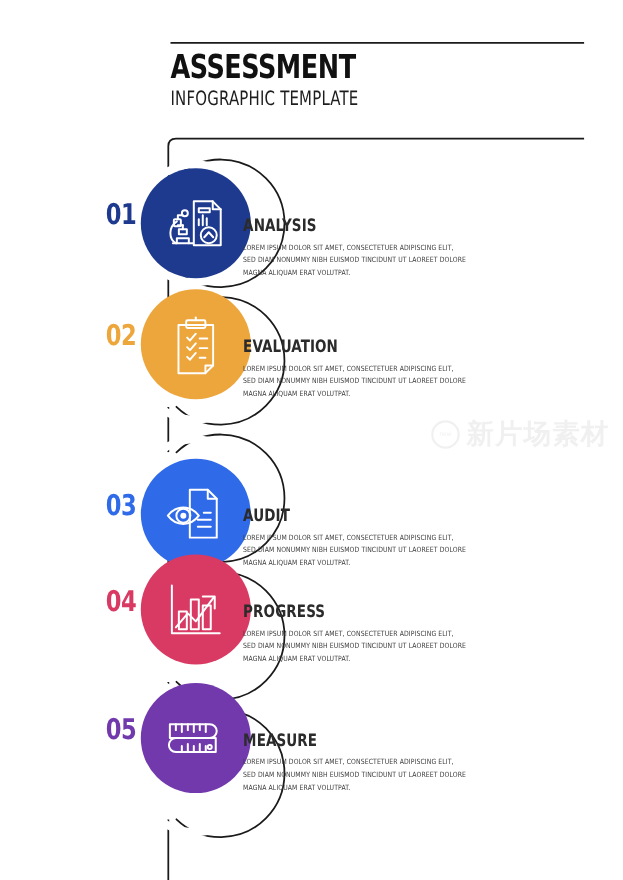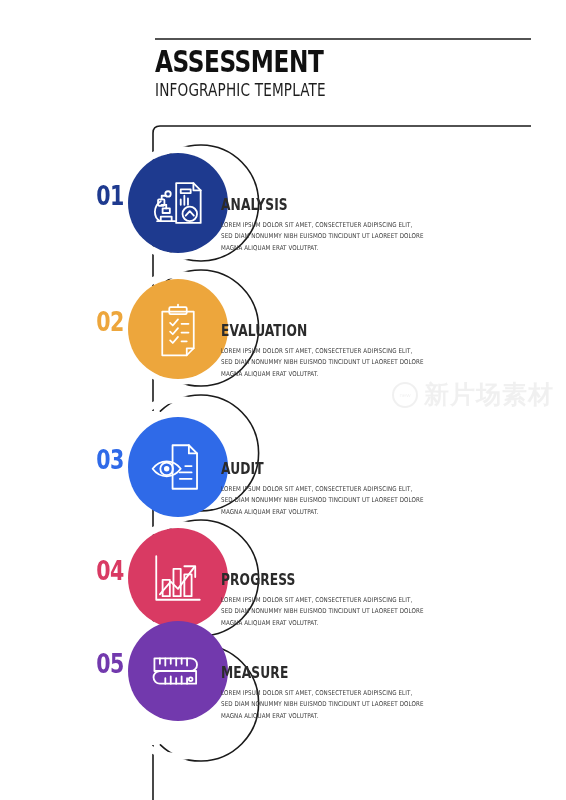--- a/index.html
+++ b/index.html
@@ -164,21 +164,21 @@
     <div class="text-col">
       <div class="step-title">ANALYSIS</div>
       <div class="step-body">
         <span>LOREM IPSUM DOLOR SIT AMET, CONSECTETUER ADIPISCING ELIT,</span>
         <span>SED DIAM NONUMMY NIBH EUISMOD TINCIDUNT UT LAOREET DOLORE</span>
         <span>MAGNA ALIQUAM ERAT VOLUTPAT.</span>
       </div>
     </div>
   </div>
 
-  <div class="step" style="top:277px">
+  <div class="step" style="top:261px">
     <div class="step-num" style="color:#eda63c">02</div>
     <div class="circle" style="background:#eda63c">
       <svg width="56" height="56" viewBox="0 0 64 64" fill="none" stroke="#ffffff" stroke-width="2" stroke-linecap="round" stroke-linejoin="round">
         <path d="M14 12 h36 v42 l-8 8 h-28 z"></path>
         <path d="M50 54 h-8 v8"></path>
         <rect x="22" y="7" width="20" height="8" rx="1.5"></rect>
         <path d="M32 7 v-3"></path>
         <path d="M23 25 l3 3 l6 -7"></path>
         <path d="M23 35 l3 3 l6 -7"></path>
         <path d="M23 45 l3 3 l6 -7"></path>
@@ -211,21 +211,21 @@
     <div class="text-col">
       <div class="step-title">AUDIT</div>
       <div class="step-body">
         <span>LOREM IPSUM DOLOR SIT AMET, CONSECTETUER ADIPISCING ELIT,</span>
         <span>SED DIAM NONUMMY NIBH EUISMOD TINCIDUNT UT LAOREET DOLORE</span>
         <span>MAGNA ALIQUAM ERAT VOLUTPAT.</span>
       </div>
     </div>
   </div>
 
-  <div class="step" style="top:526px">
+  <div class="step" style="top:502px">
     <div class="step-num" style="color:#d93a63">04</div>
     <div class="circle" style="background:#d93a63">
       <svg width="58" height="58" viewBox="0 0 64 64" fill="none" stroke="#ffffff" stroke-width="2" stroke-linecap="round" stroke-linejoin="round">
 
         <path d="M8 8 v48 h48"></path>
 
         <rect x="15" y="34" width="8" height="18"></rect>
         <rect x="27" y="22" width="8" height="30"></rect>
         <rect x="39" y="28" width="8" height="24"></rect>
 

